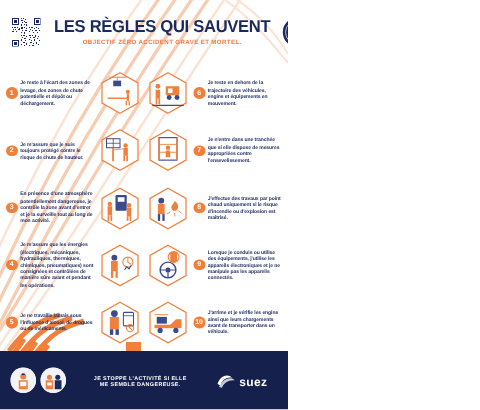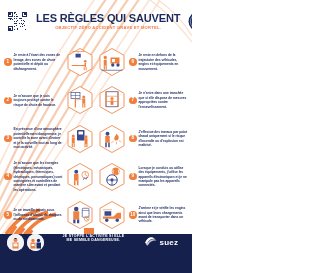--- a/index.html
+++ b/index.html
@@ -71,21 +71,21 @@
     font-size:3.35px; line-height:1.32;
     color:#1b2a5e; font-weight:bold;
     letter-spacing:-0.05px;
   }
   .hex{ flex:0 0 auto; width:30px; height:30px; }
 
   
   .footer{
     position:absolute; left:0; right:0; bottom:0;
     height:39px; background:#15204d;
-    display:flex; gap:16px;
+    display:flex; align-items:center; gap:16px;
     padding:0 7px; z-index:4;
   }
   .foot-icons{ display:flex; gap:3px; flex:0 0 auto; }
   .foot-ic{ width:17px; height:17px; border-radius:50%; background:#f2f3f7; }
   .foot-slogan{
     flex:1 1 auto; text-align:center;
     font-size:3.6px; font-weight:bold; color:#ffffff;
     letter-spacing:0.25px;
   }
   .suez{ flex:0 0 auto; width:42px; height:14px; }

